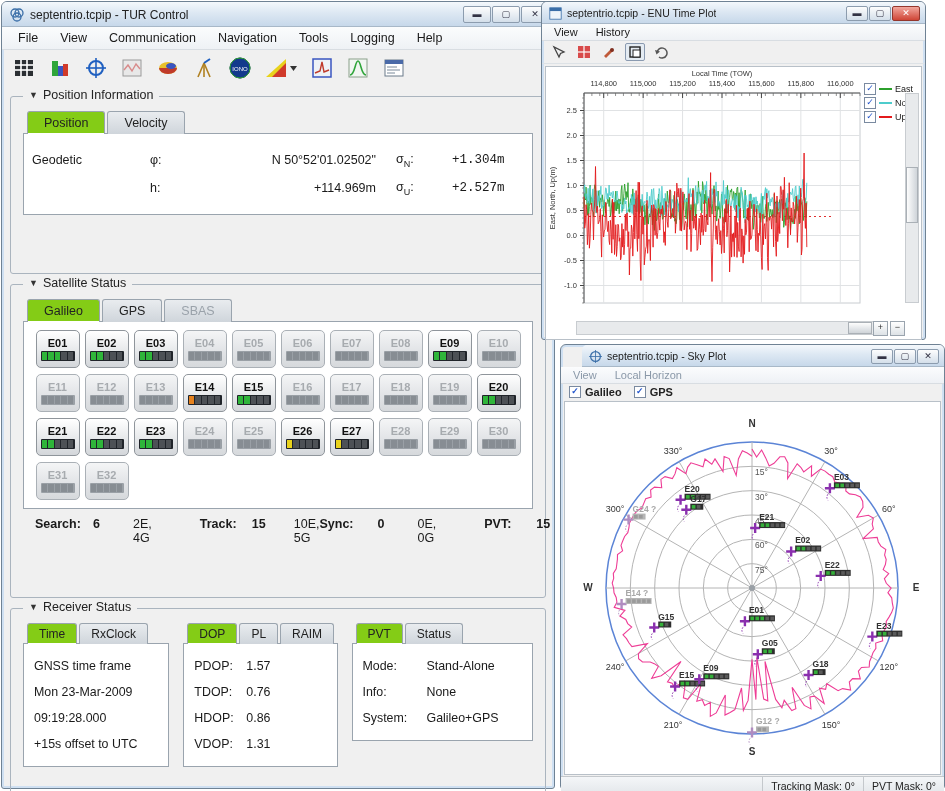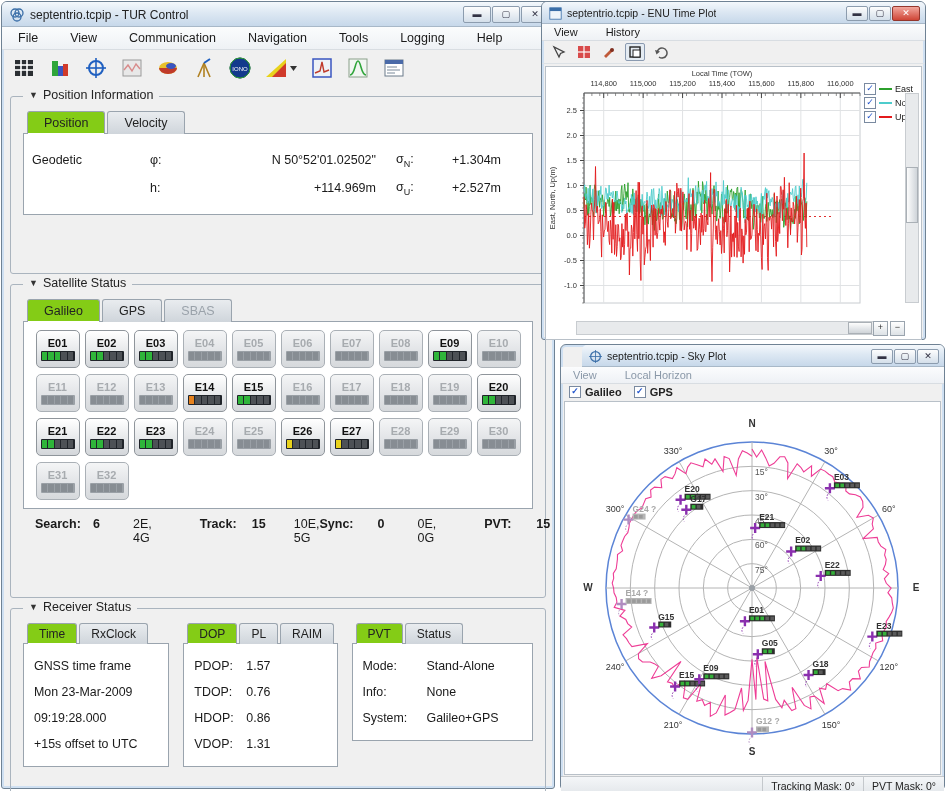--- a/index.html
+++ b/index.html
@@ -9,21 +9,21 @@
        background:#f0f0f0;box-shadow:0 0 0 2px #cfe0f2 inset;}
   .titlebar{height:23px;display:flex;align-items:center;gap:5px;padding:1px 5px 0 7px;
        background:linear-gradient(#f4f8fc,#dde8f3 45%,#c7d8ea);
        border-bottom:1px solid #a8b8c8;border-radius:5px 5px 0 0;}
   .title-text{font-size:12px;color:#222;white-space:nowrap;overflow:hidden;}
   .winbtns{margin-left:auto;display:flex;gap:1px;}
   .winbtn{width:26px;height:15px;border:1px solid #8c9cae;border-radius:2px;
        background:linear-gradient(#fdfdfd,#d4dfea);display:flex;align-items:center;
        justify-content:center;font-size:9px;line-height:1;color:#334;}
   .winbtn.red{background:linear-gradient(#f2a79d,#cf4536);color:#fff;border-color:#94362c;}
-  .menubar{display:flex;gap:12px;align-items:center;background:linear-gradient(#fbfcfd,#eef1f5);
+  .menubar{display:flex;gap:2px;align-items:center;background:linear-gradient(#fbfcfd,#eef1f5);
        border-bottom:1px solid #d8dde2;padding:0 6px;}
   .menu-item{padding:4px 10px;font-size:12.5px;}
   .menu-item.small{font-size:11px;padding:2px 8px;}
   .menu-item.dim{color:#8a98a8;}
   
   .toolbar{display:flex;align-items:center;gap:12px;padding:5px 10px;height:26px;}
   .tb-icon{width:24px;height:24px;display:flex;align-items:center;justify-content:center;}
   
   .group{position:relative;border:1px solid #aab4be;border-radius:3px;margin:10px 8px 0 8px;
        padding:14px 12px 10px 12px;}
@@ -36,21 +36,21 @@
   .tab.active{background:#84cc16;position:relative;}
   .tab.active::after{content:"";position:absolute;left:0;right:0;bottom:-1px;height:2px;background:#fff;}
   .tab.disabled{color:#9aa2aa;}
   .panel{border:1px solid #9aa4ae;background:#fff;position:relative;z-index:1;}
   
   .pos-panel{padding:12px 8px;}
   .pos-row{display:grid;grid-template-columns:118px 42px 190px 52px 100px;align-items:center;
        height:28px;font-size:12.5px;}
   .pos-val{text-align:right;padding-right:6px;}
   .pos-sig{padding-left:14px;}
-  .pos-sigval{text-align:left;padding-left:18px;}
+  .pos-sigval{text-align:left;padding-left:18px;font-family:Liberation Mono, monospace;}
   sub{font-size:9px;}
   
   .sat-panel{padding:8px 6px;}
   .sat-grid{display:grid;grid-template-columns:repeat(10,44px);gap:6px 5px;justify-content:center;}
   .sat-btn{height:36px;border:1px solid #8f959b;border-radius:5px;
        background:linear-gradient(#ffffff,#e7e9eb 55%,#d3d6da);
        display:flex;flex-direction:column;align-items:center;justify-content:center;gap:2px;}
   .sat-id{font-size:11px;font-weight:bold;color:#111;line-height:1;}
   .sat-bar{width:32px;height:8px;background:#20242a;border-radius:1px;display:flex;gap:1px;padding:1px;}
   .sat-seg{flex:1;background:#4d5156;}

